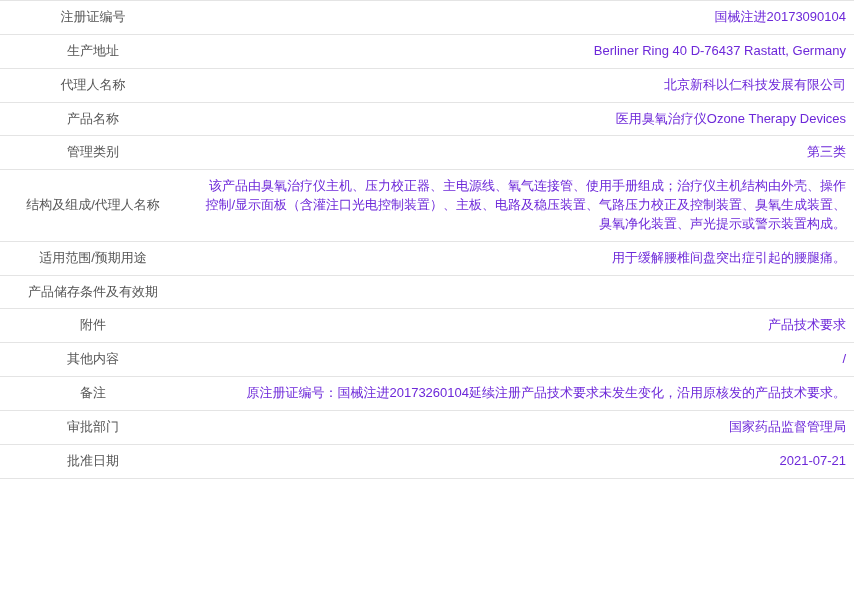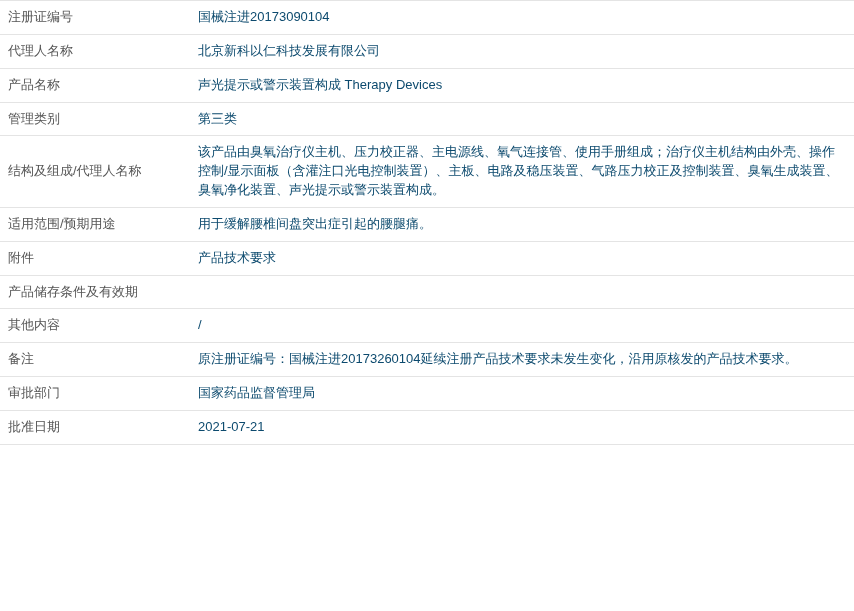--- a/index.html
+++ b/index.html
@@ -24,81 +24,85 @@
   .reg-table tr:first-child {
     border-top: 1px solid #e4e4e4;
   }
   .reg-table td {
     padding: 7px 8px;
     vertical-align: middle;
     line-height: 1.45;
   }
   td.label {
     width: 170px;
-    text-align: left;
+    text-align: center;
     color: #555555;
     padding-right: 10px;
     white-space: normal;
   }
   td.value {
-    text-align: left;
-    color: #0c4a6e;
+    text-align: right;
+    color: #6d28d9;
     padding-left: 10px;
     word-break: break-word;
   }
 </style>
 </head>
 <body>
 
 <table class="reg-table">
   <tbody>
 
     <tr>
       <td class="label">注册证编号</td>
       <td class="value">国械注进20173090104</td>
     </tr>
 
 
 
+    <tr>
+      <td class="label">生产地址</td>
+      <td class="value">Berliner Ring 40 D-76437 Rastatt, Germany</td>
+    </tr>
 
     <tr>
       <td class="label">代理人名称</td>
       <td class="value">北京新科以仁科技发展有限公司</td>
     </tr>
 
 
     <tr>
       <td class="label">产品名称</td>
-      <td class="value">声光提示或警示装置构成 Therapy Devices</td>
+      <td class="value">医用臭氧治疗仪Ozone Therapy Devices</td>
     </tr>
 
     <tr>
       <td class="label">管理类别</td>
       <td class="value">第三类</td>
     </tr>
 
 
     <tr>
       <td class="label">结构及组成/代理人名称</td>
       <td class="value">该产品由臭氧治疗仪主机、压力校正器、主电源线、氧气连接管、使用手册组成；治疗仪主机结构由外壳、操作控制/显示面板（含灌注口光电控制装置）、主板、电路及稳压装置、气路压力校正及控制装置、臭氧生成装置、臭氧净化装置、声光提示或警示装置构成。</td>
     </tr>
 
     <tr>
       <td class="label">适用范围/预期用途</td>
       <td class="value">用于缓解腰椎间盘突出症引起的腰腿痛。</td>
     </tr>
 
     <tr>
-      <td class="label">附件</td>
-      <td class="value">产品技术要求</td>
+      <td class="label">产品储存条件及有效期</td>
+      <td class="value"></td>
     </tr>
 
     <tr>
-      <td class="label">产品储存条件及有效期</td>
-      <td class="value"></td>
+      <td class="label">附件</td>
+      <td class="value">产品技术要求</td>
     </tr>
 
     <tr>
       <td class="label">其他内容</td>
       <td class="value">/</td>
     </tr>
 
     <tr>
       <td class="label">备注</td>
       <td class="value">原注册证编号：国械注进20173260104延续注册产品技术要求未发生变化，沿用原核发的产品技术要求。</td>

